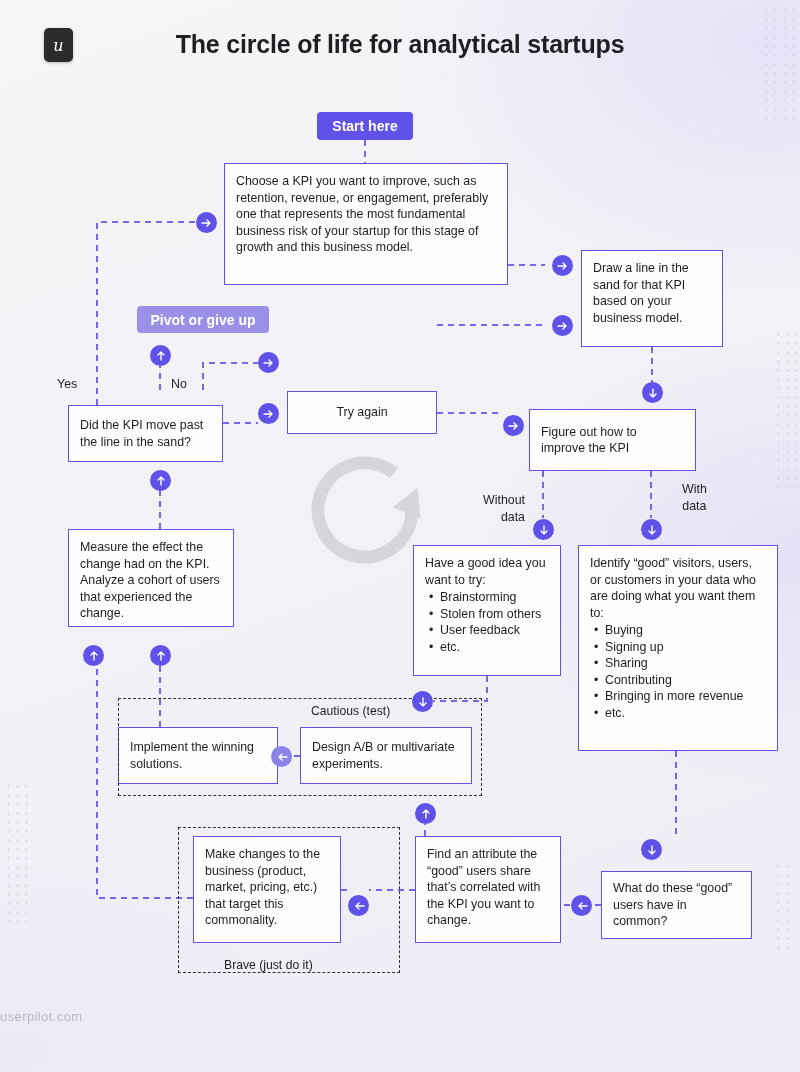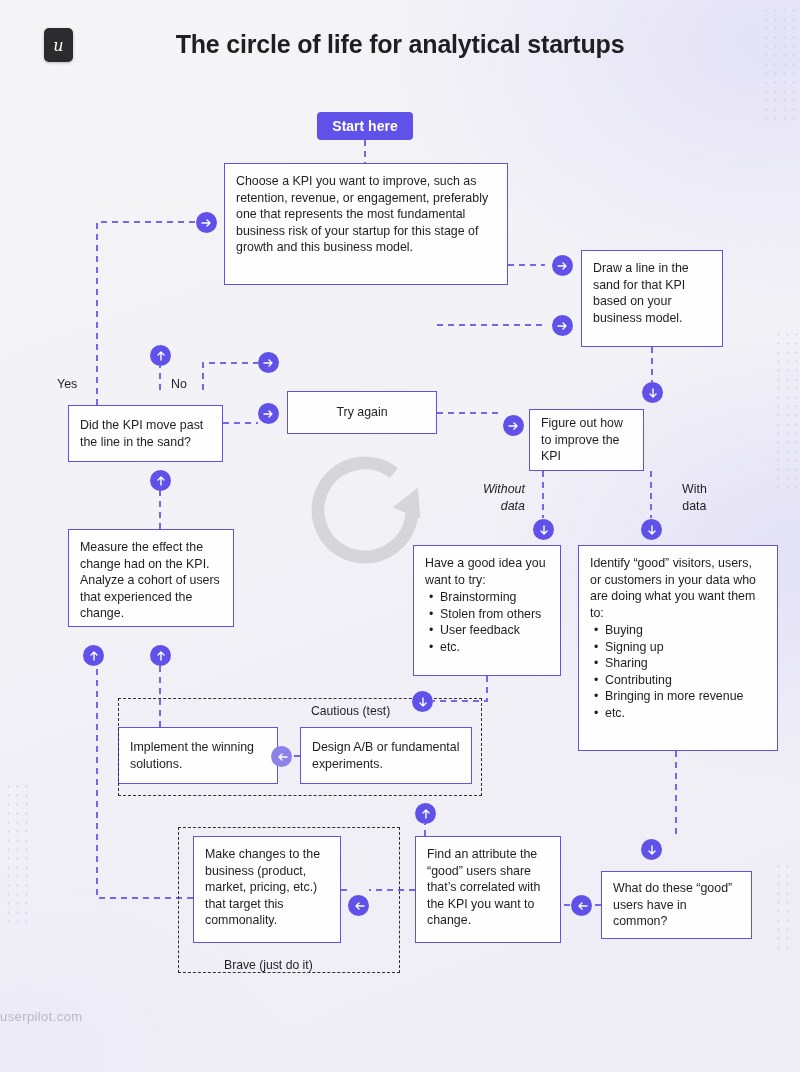--- a/index.html
+++ b/index.html
@@ -64,21 +64,21 @@
   .box.vmid{display:flex;align-items:center;}
   .box ul{margin:1px 0 0 0;padding-left:15px;list-style:none;}
   .box li{position:relative;}
   .box li:before{content:"\2022";position:absolute;left:-11px;top:0;}
 
   #b-kpi{left:224px;top:163px;width:284px;height:122px;}
   #b-line{left:581px;top:250px;width:142px;height:97px;}
   #b-talk{left:287px;top:317px;width:150px;height:55px;}
   #b-tryagain{left:287px;top:391px;width:150px;height:43px;}
   #b-did{left:68px;top:405px;width:155px;height:57px;}
-  #b-figure{left:529px;top:409px;width:115px;height:62px;}
+  #b-figure{left:529px;top:409px;width:167px;height:62px;}
   #b-idea{left:413px;top:545px;width:148px;height:131px;}
   #b-identify{left:578px;top:545px;width:200px;height:206px;}
   #b-measure{left:68px;top:529px;width:166px;height:98px;}
   #b-implement{left:118px;top:727px;width:160px;height:57px;}
   #b-design{left:300px;top:727px;width:172px;height:57px;}
   #b-make{left:193px;top:836px;width:148px;height:107px;}
   #b-find{left:415px;top:836px;width:146px;height:107px;}
   #b-common{left:601px;top:871px;width:151px;height:68px;}
 
   
@@ -103,21 +103,21 @@
   }
   .puck.soft{background:#8d82e8;}
   .puck svg{display:block;}
 
   
   .brlabel{
     position:absolute;font-size:12.4px;color:#1e1e22;white-space:nowrap;
   }
   #lbl-yes{left:57px;top:377px;}
   #lbl-no{left:171px;top:377px;}
-  #lbl-without{left:483px;top:481px;text-align:center;line-height:1.33;font-style:italic;}
+  #lbl-without{left:483px;top:492px;text-align:center;line-height:1.33;}
   #lbl-with{left:682px;top:481px;text-align:center;line-height:1.33;}
 
   
   #circ{position:absolute;left:308px;top:452px;width:118px;height:112px;opacity:.85;}
 
   
   #footer{
     position:absolute;left:0;bottom:48px;width:800px;text-align:left;
     color:#b9b9c2;font-size:13px;letter-spacing:.4px;
   }
@@ -183,20 +183,23 @@
     <polygon points="104,34 118,62 88,62" fill="#d2d2d6" transform="rotate(22 103 50)"></polygon>
   </svg>
 
   <div id="logo">
     <span>u</span>
   </div>
   <div id="title">The circle of life for analytical startups</div>
 
   <div class="pill" id="pill-start">
     <span>Start here</span>
+  </div>
+  <div class="pill" id="pill-pivot">
+    <span>Pivot or give up</span>
   </div>
 
   <div class="box" id="b-kpi">
     <span>Choose a KPI you want to improve, such as retention, revenue, or engagement, preferably one that represents the most fundamental business risk of your startup for this stage of growth and this business model.</span>
   </div>
 
   <div class="box" id="b-line">
     <span>Draw a line in the sand for that KPI based on your business model.</span>
   </div>
 
@@ -237,21 +240,21 @@
 
   <div class="box" id="b-measure">
     <span>Measure the effect the change had on the KPI. Analyze a cohort of users that experienced the change.</span>
   </div>
 
   <div class="box vmid" id="b-implement">
     <span>Implement the winning solutions.</span>
   </div>
 
   <div class="box vmid" id="b-design">
-    <span>Design A/B or fundamental experiments.</span>
+    <span>Design A/B or multivariate experiments.</span>
   </div>
 
   <div class="box" id="b-make">
     <span>Make changes to the business (product, market, pricing, etc.) that target this commonality.</span>
   </div>
 
   <div class="box" id="b-find">
     <span>Find an attribute the “good” users share that’s correlated with the KPI you want to change.</span>
   </div>
 

